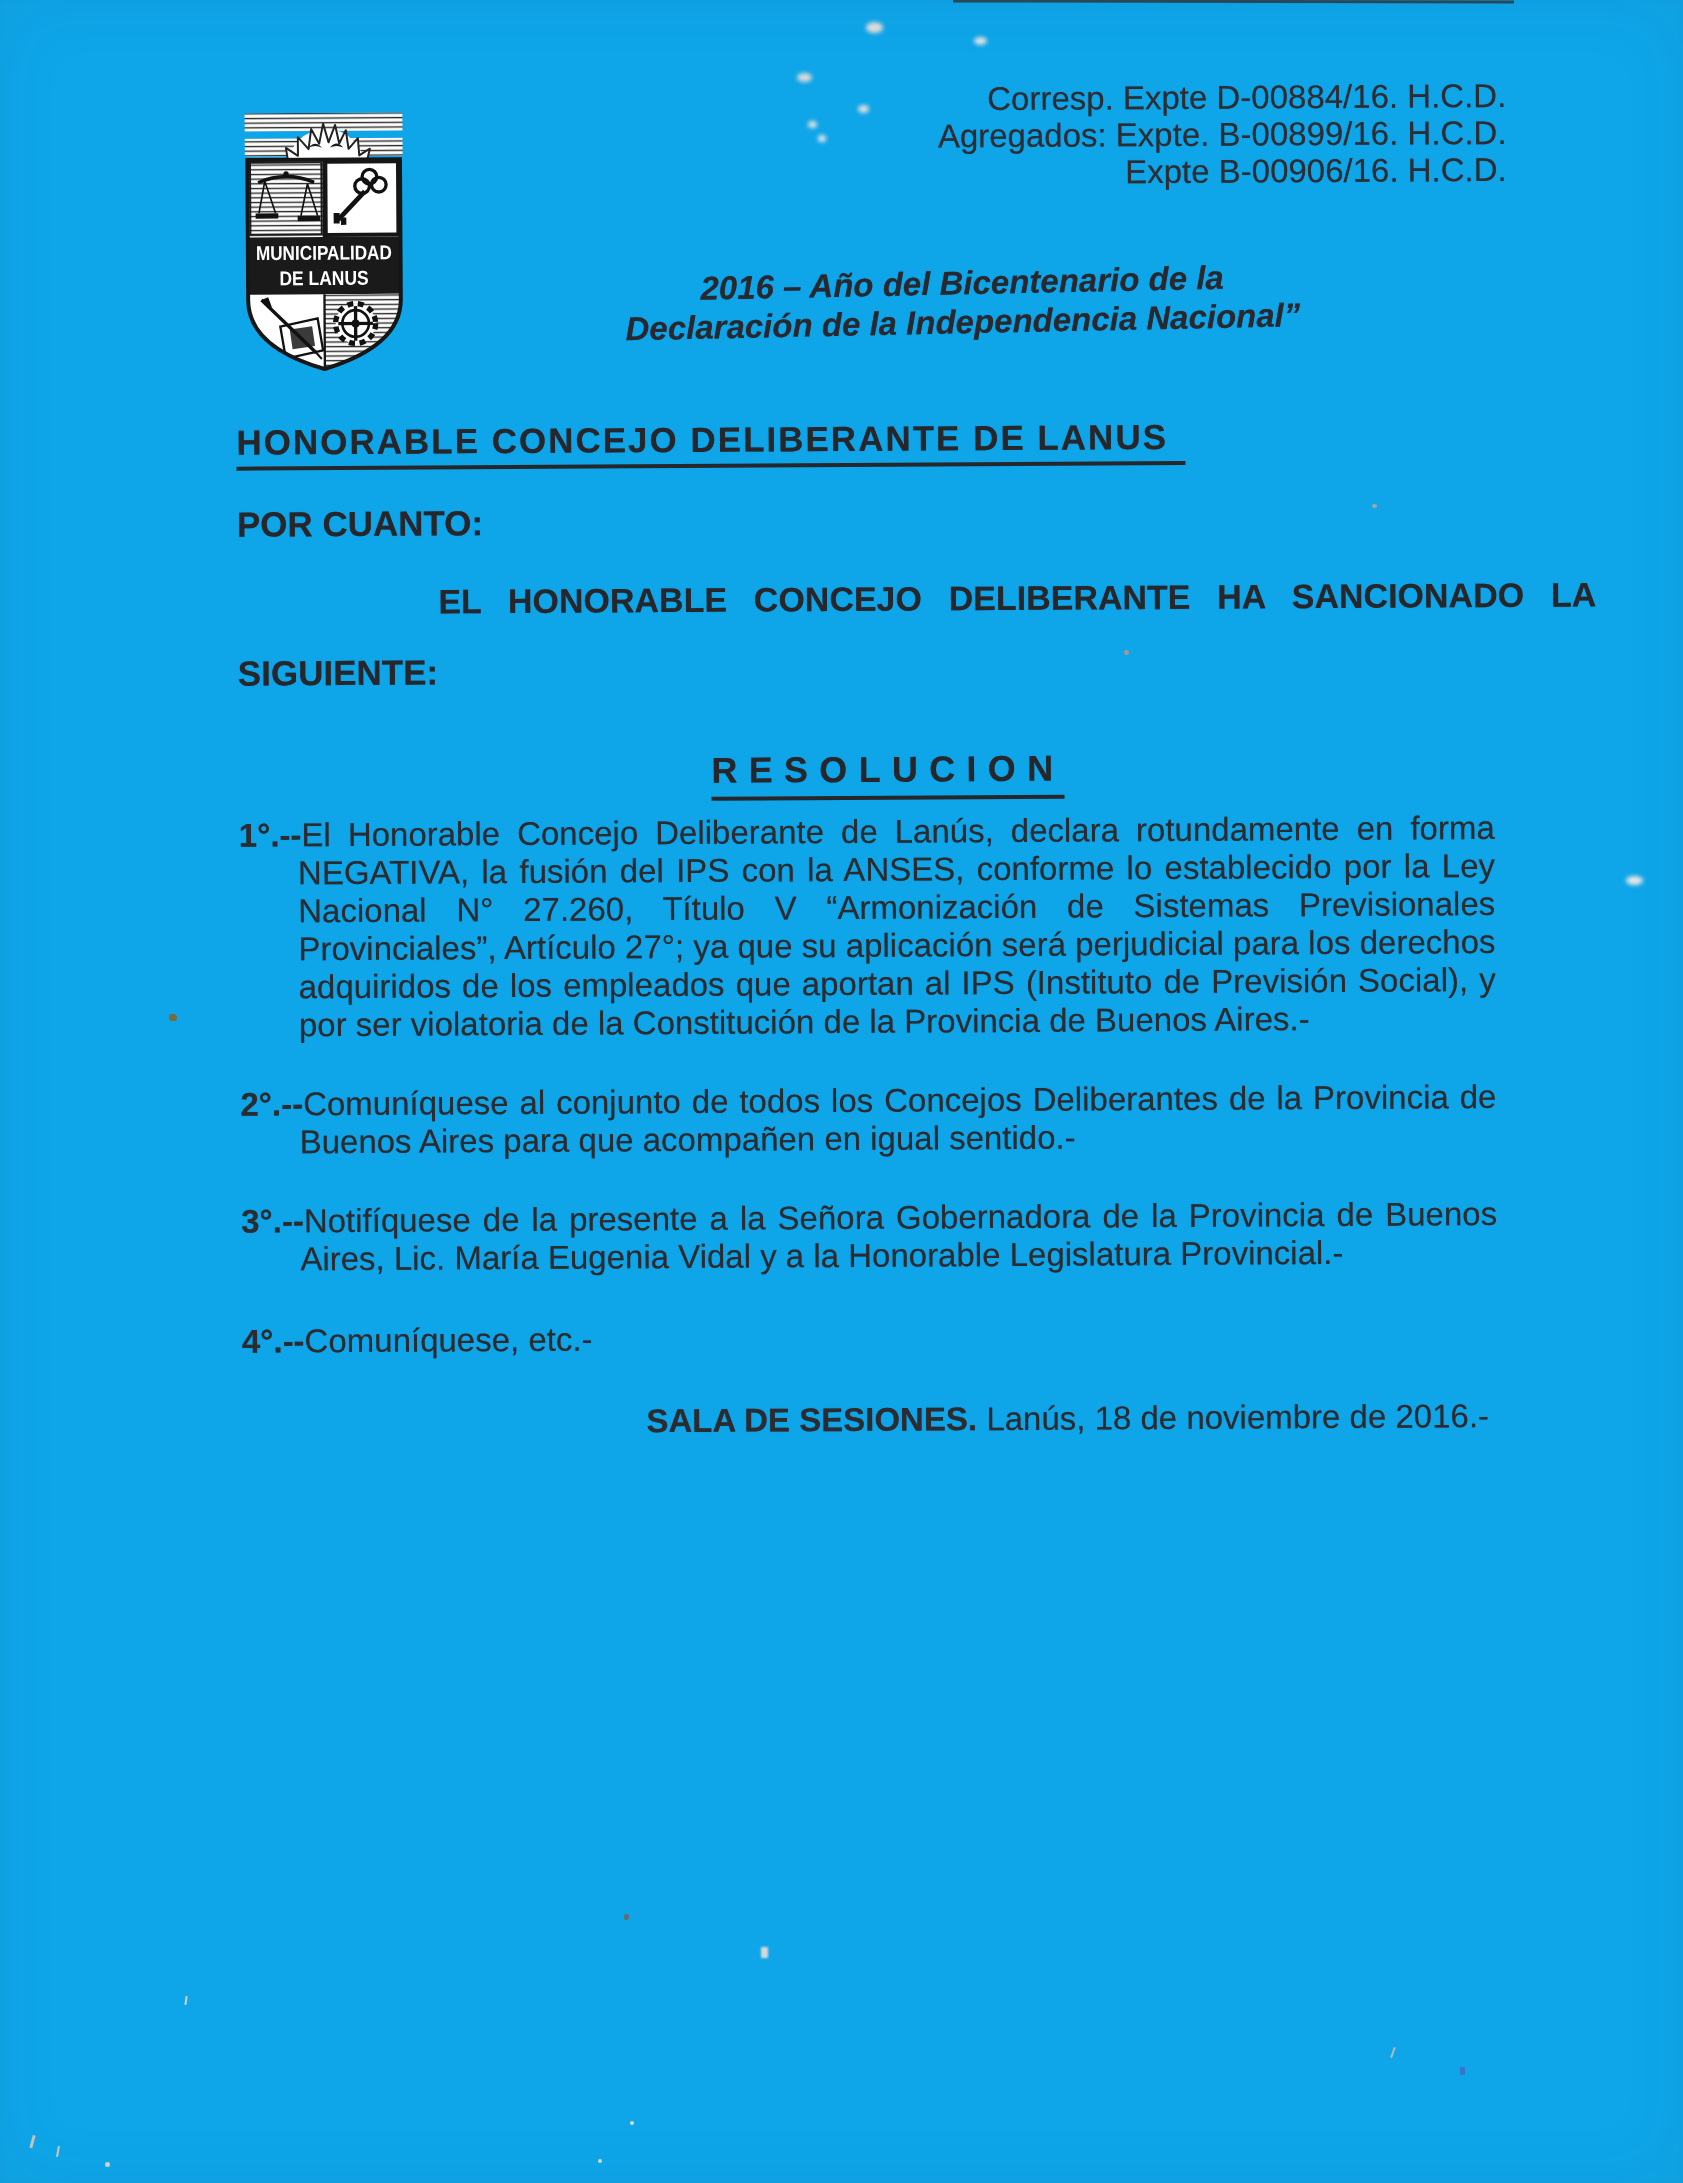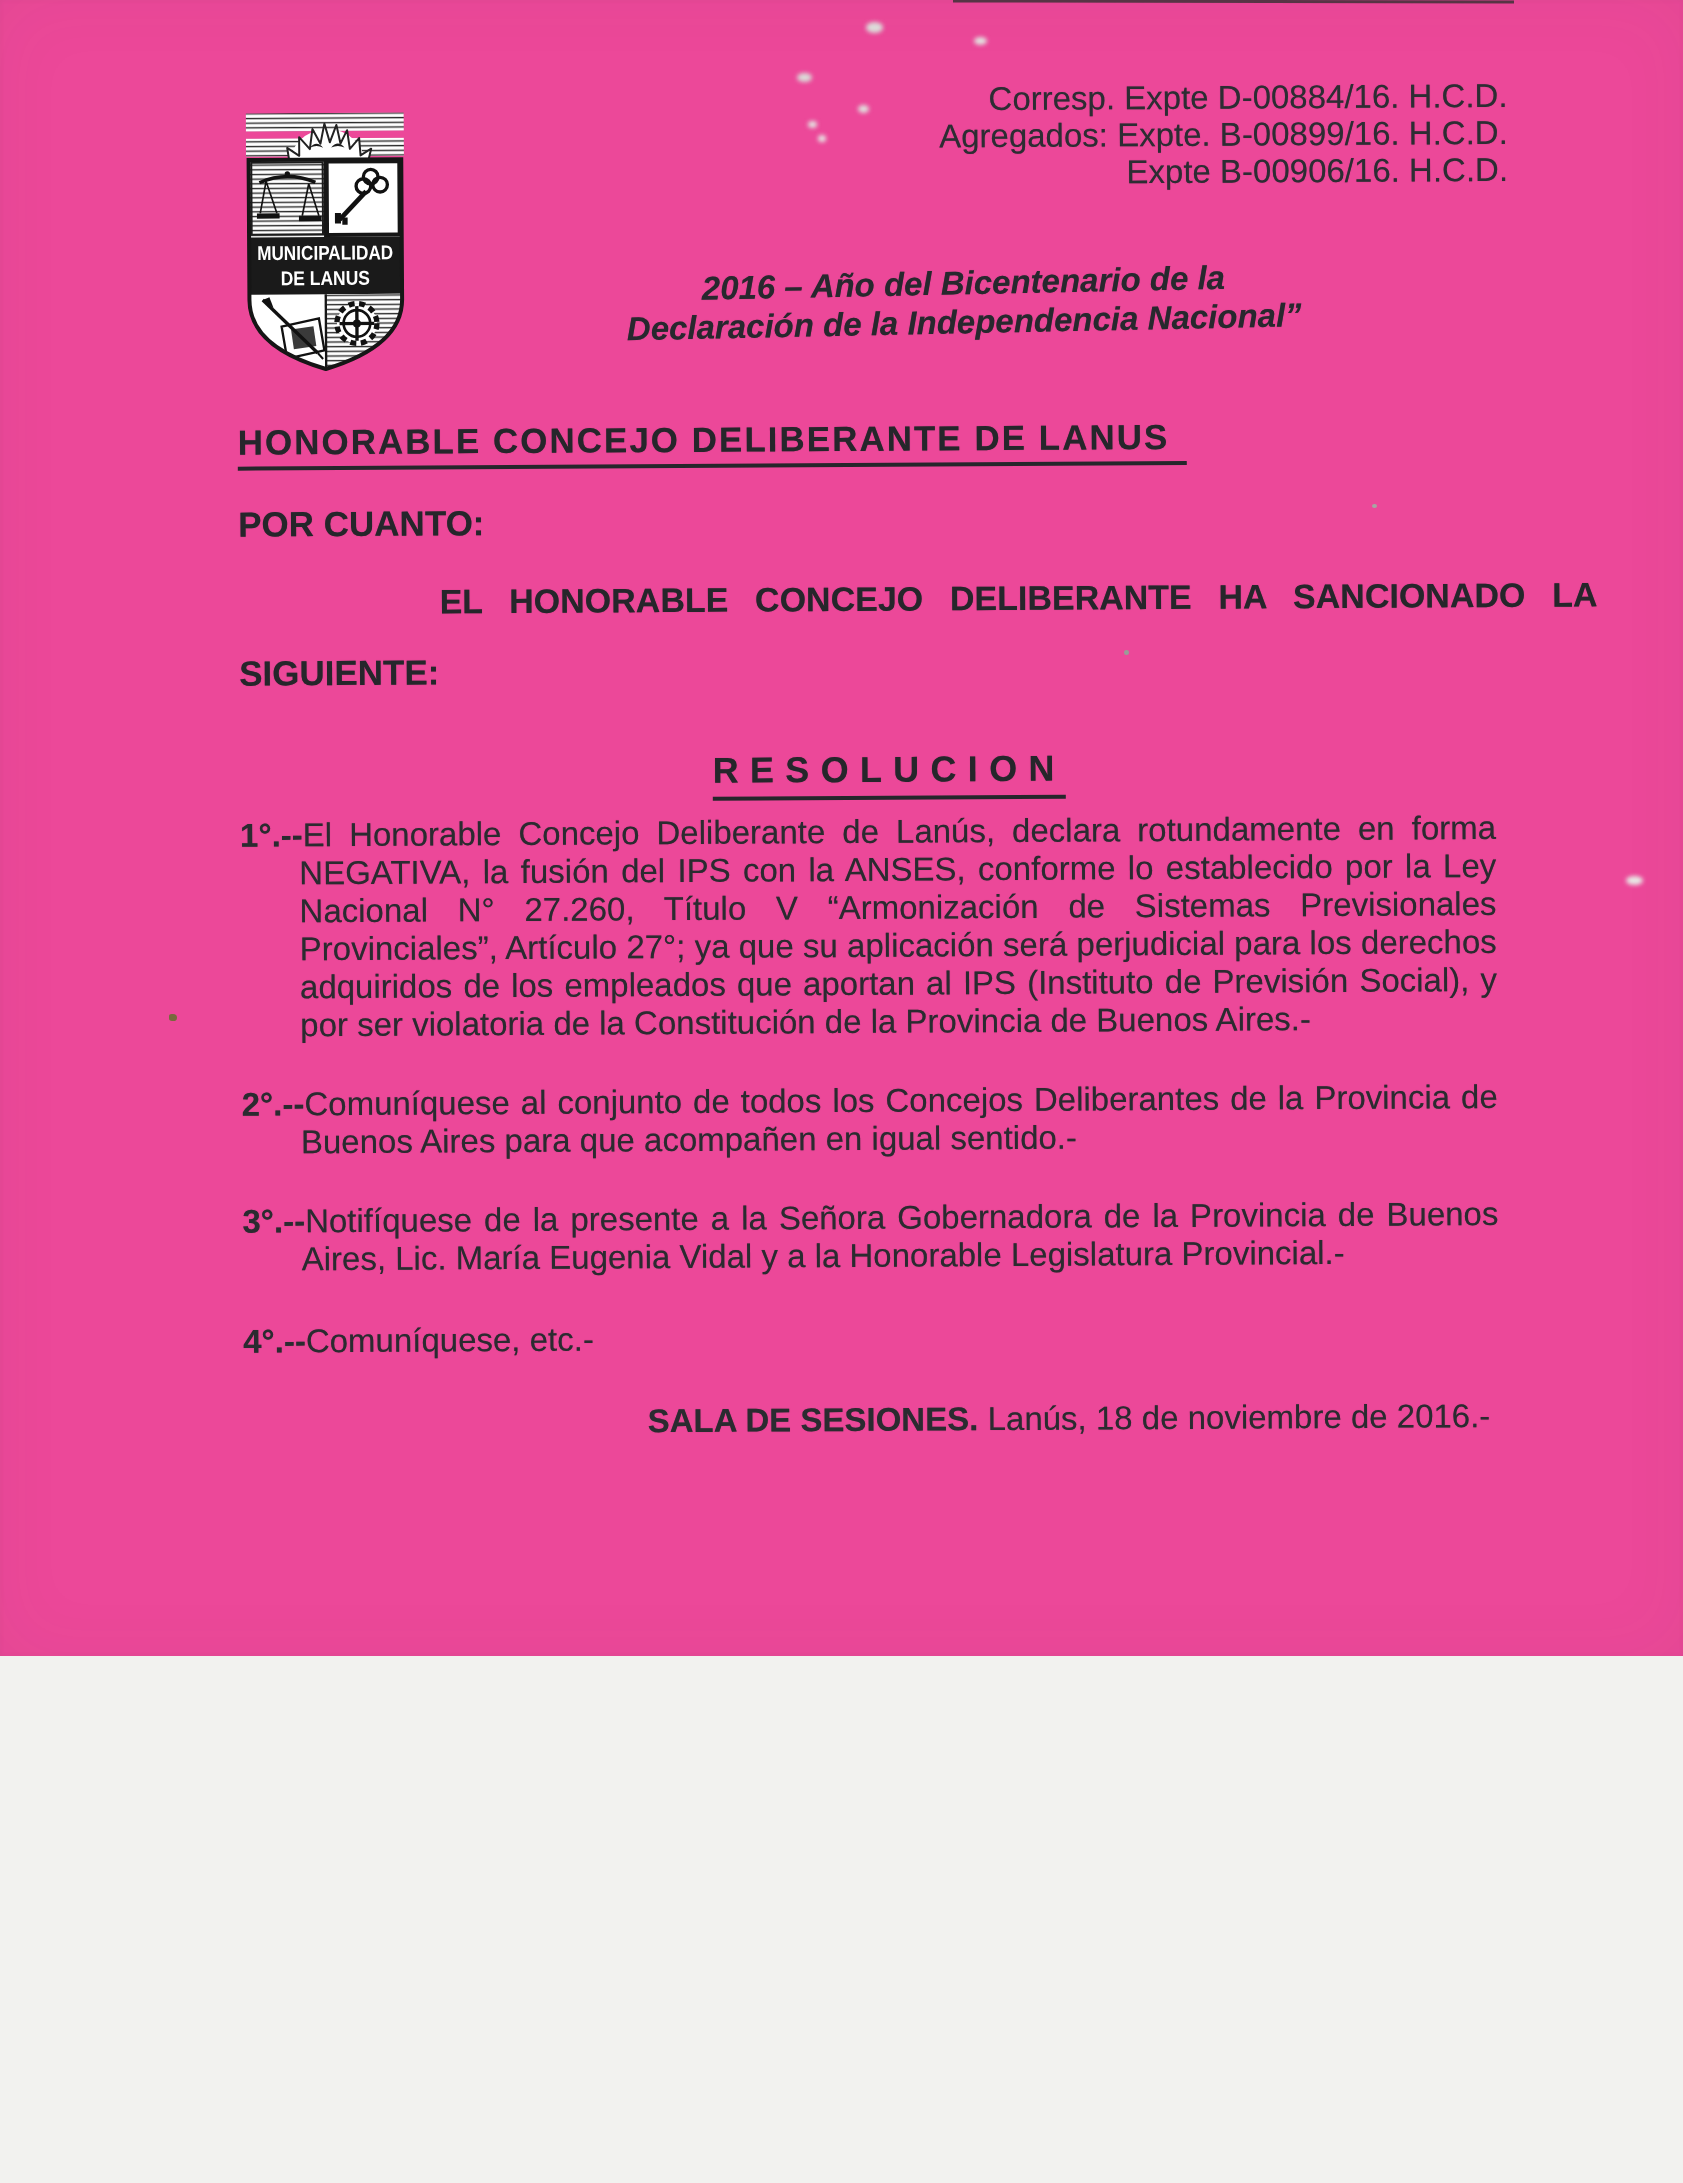--- a/index.html
+++ b/index.html
@@ -3,22 +3,22 @@
 <meta charset="utf-8">
 <style>
   html,body{margin:0;padding:0;}
   body{
     width:1683px;height:2183px;
     background:#f2f2ef;
     font-family:"Liberation Sans","DejaVu Sans",sans-serif;
     color:#2b2b30;
   }
   .sheet{
-    position:relative;width:1683px;height:1656px;overflow:hidden;
-    background:#ec4899;
+    position:relative;width:1683px;height:2183px;overflow:hidden;
+    background:#0ea5e9;
     box-shadow:inset 0 0 73px rgba(70,70,62,.05), inset 0 0 5.3px rgba(90,90,82,.06);
   }
   .content{
     position:absolute;inset:0;
     transform:rotate(-0.35deg);
     transform-origin:50% 40%;
   }
   .txt{ text-shadow:0 0 0.7px rgba(43,43,48,.55); }
 
   .header-right{

